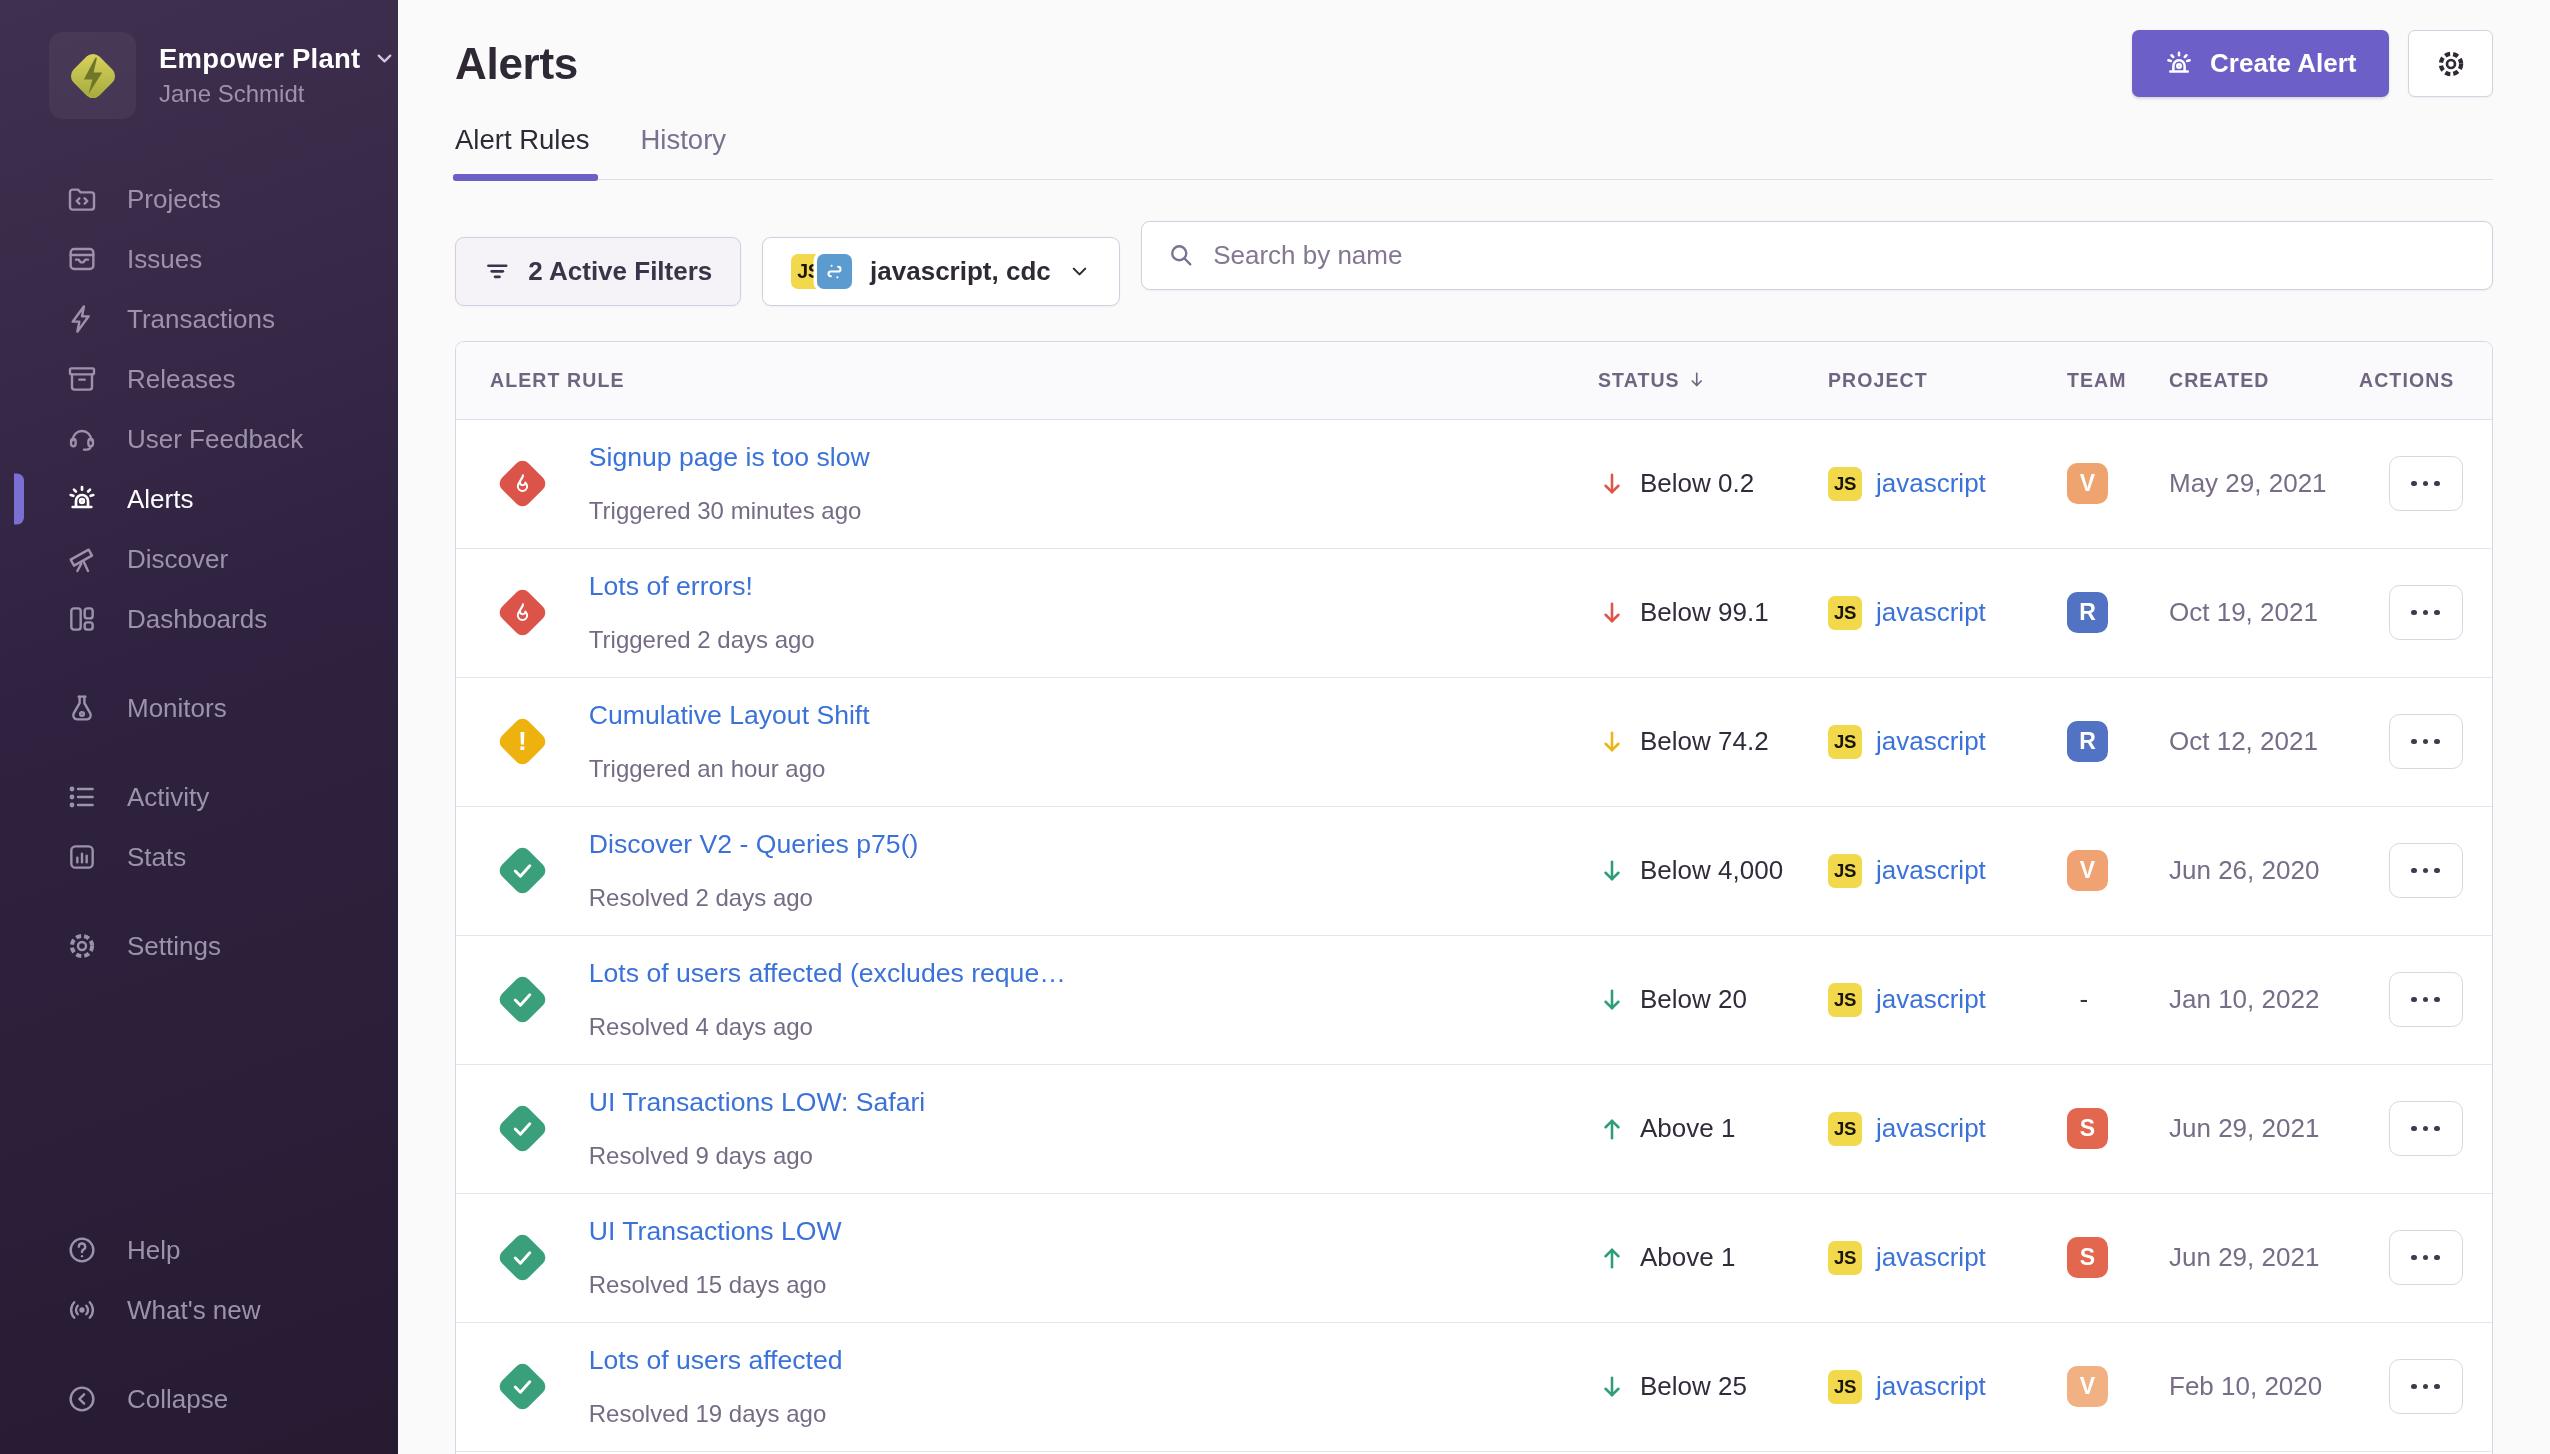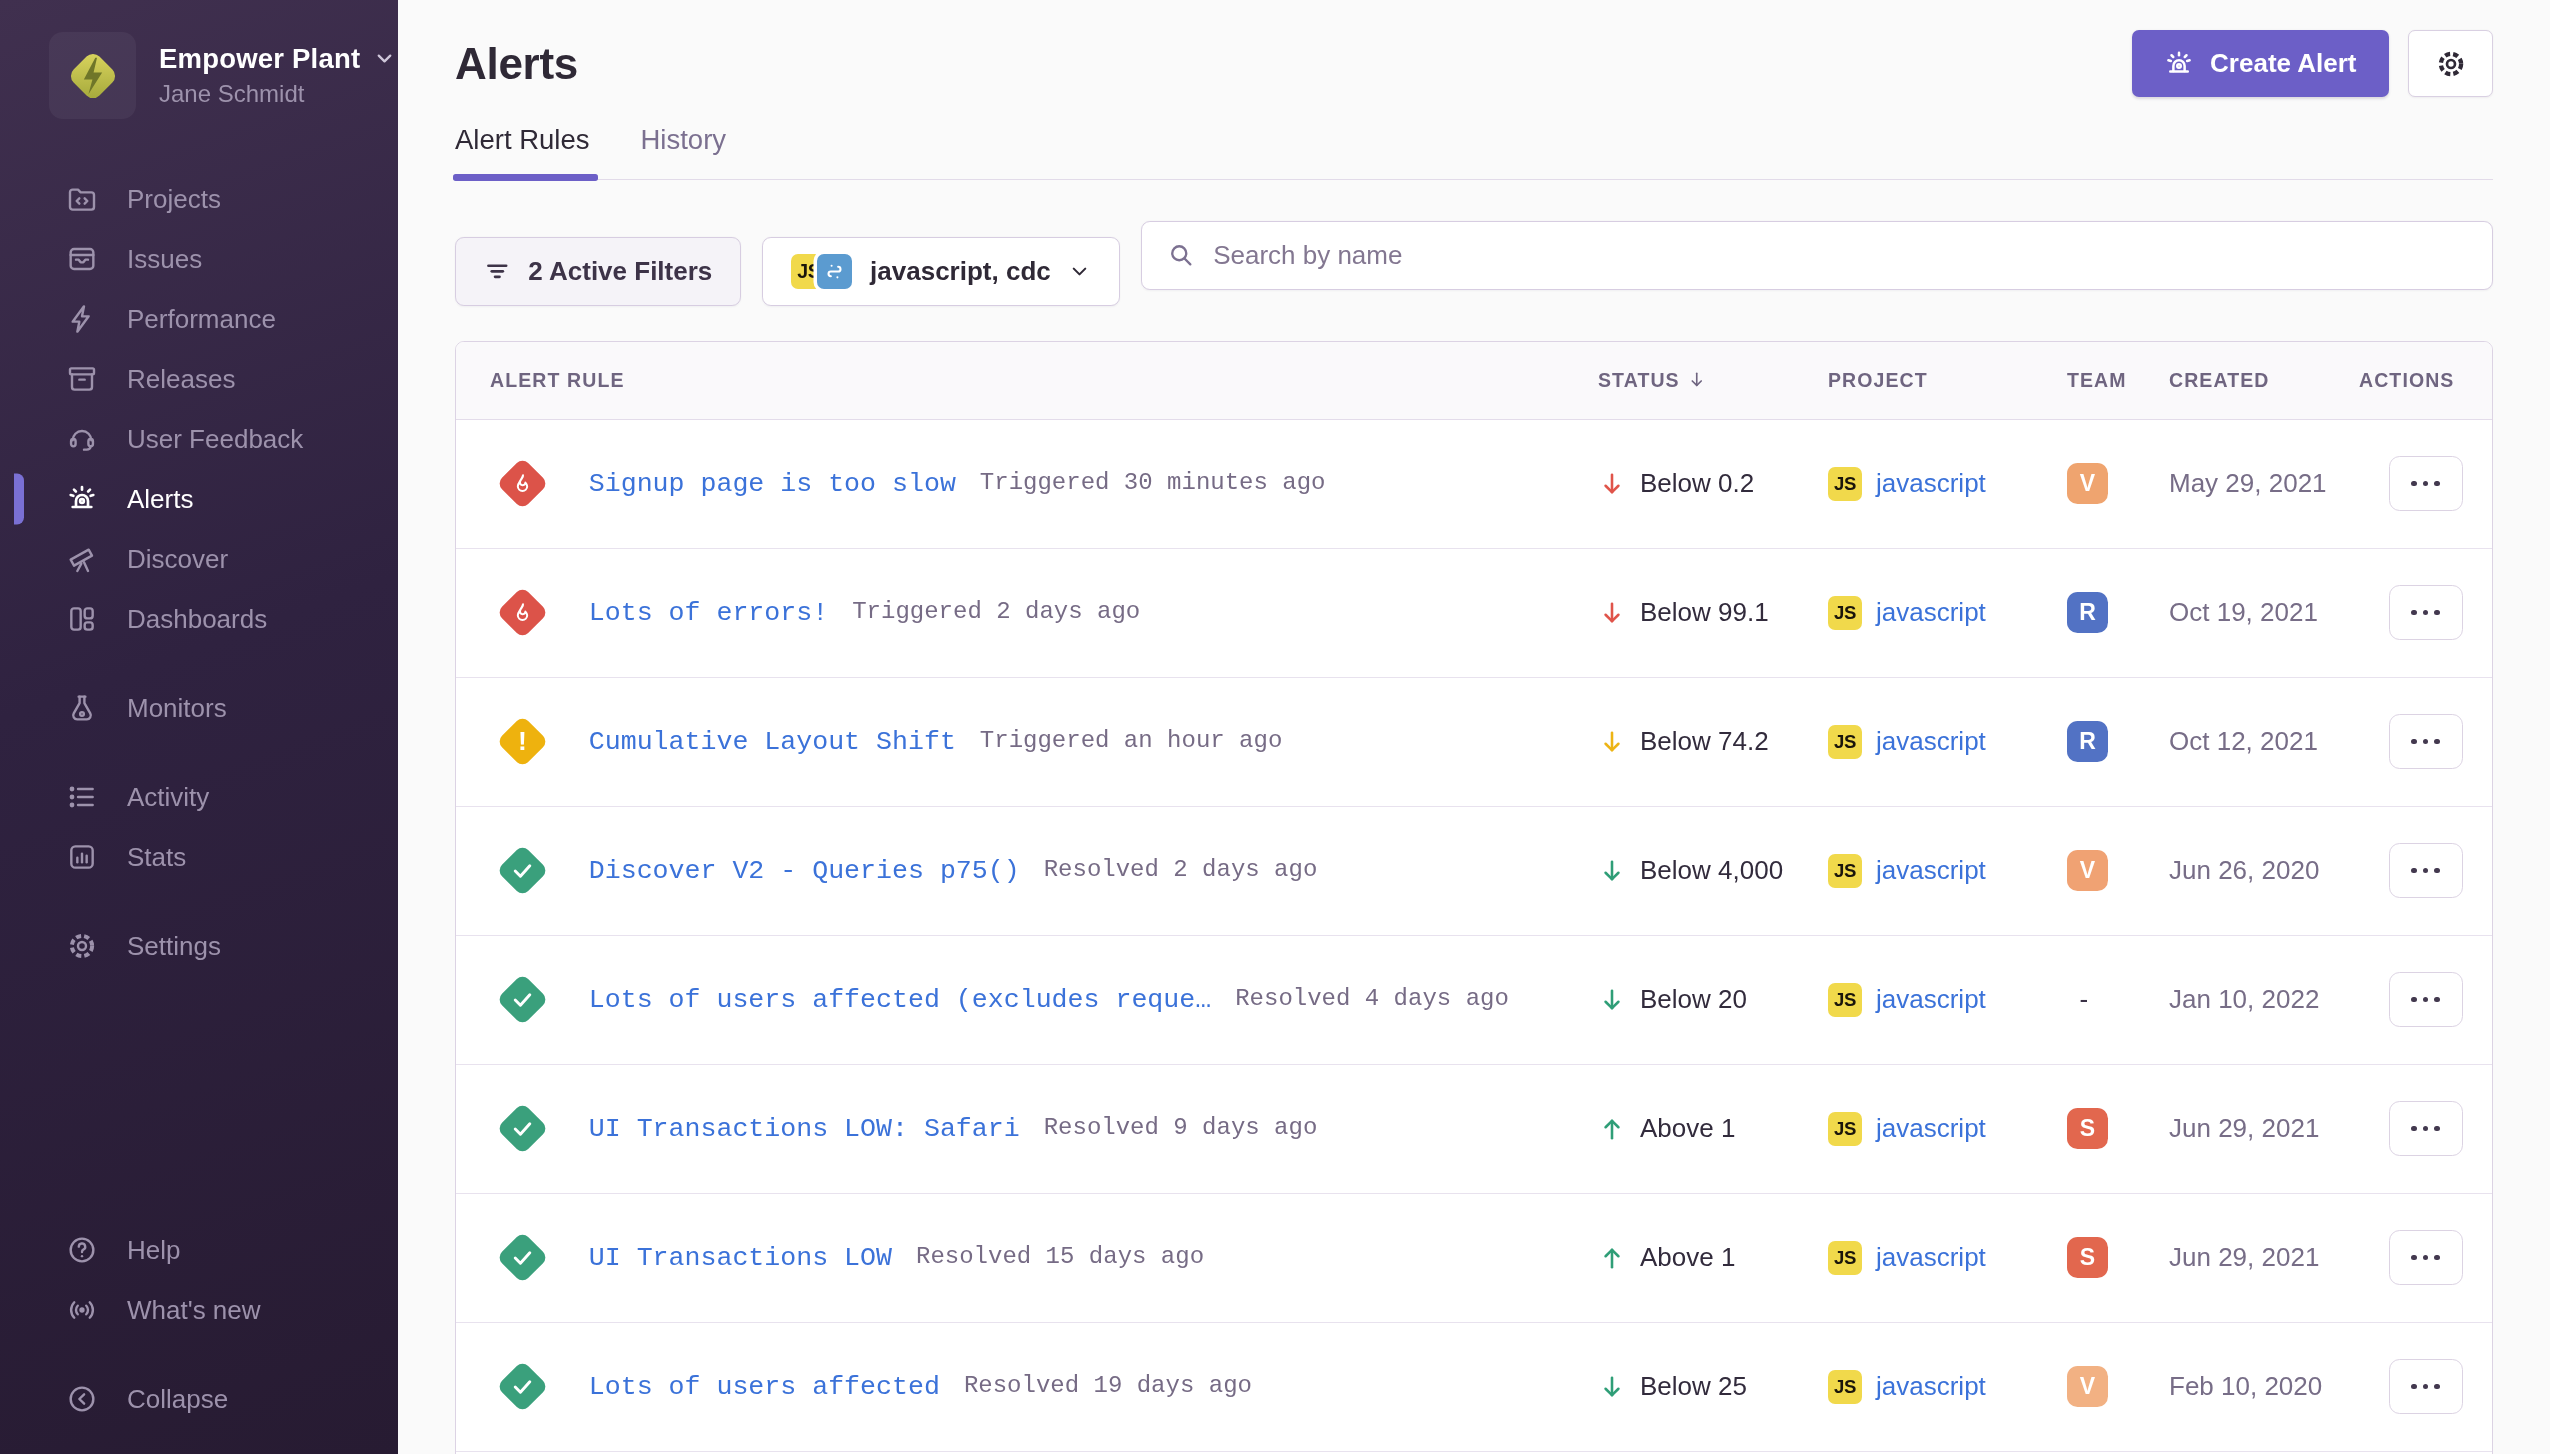--- a/index.html
+++ b/index.html
@@ -55,21 +55,21 @@
   .trow { height:129px; border-bottom:0.9px solid #e8e2ee; background:#fff; }
   .cell-rule { display:flex; align-items:center; gap:39px; padding-left:39px; min-width:0; }
   .diamond { width:37px; height:37px; border-radius:8px; transform:rotate(45deg); display:flex; align-items:center; justify-content:center; flex:0 0 37px; margin:0 8.9px; }
   .sev-critical .diamond { background:#dc5349; }
   .sev-warning  .diamond { background:#eeb20e; }
   .sev-resolved .diamond { background:#3aa07c; }
   .glyph { display:none; transform:rotate(-45deg); color:#fff; align-items:center; justify-content:center; }
   .sev-critical .glyph-fire { display:flex; }
   .sev-warning  .glyph-warn { display:flex; font-size:26.6px; font-weight:800; }
   .sev-resolved .glyph-check{ display:flex; }
-  .rule-text { display:flex; flex-direction:row; gap:24px; min-width:0; padding-right:26.6px;font-family:Liberation Mono, monospace; }
+  .rule-text { display:flex; flex-direction:column; gap:24px; min-width:0; padding-right:26.6px; }
   .rule-name { font-size:26.6px; color:#3b72d9; cursor:pointer; white-space:nowrap; overflow:hidden; text-overflow:ellipsis; }
   .rule-note { font-size:24px; color:#766b85; }
   .cell-status { display:flex; align-items:center; gap:14px; font-size:26px; font-weight:500; color:#322b3c; }
   .dir-up .arrow-svg { transform:rotate(180deg); }
   .cell-project { display:flex; align-items:center; gap:14px; }
   .js-badge.small { width:34px; height:34px; font-size:18.6px; }
   .project-link { font-size:26px; color:#3b72d9; cursor:pointer; }
   .team-badge { width:41px; height:41px; border-radius:10.6px; display:flex; align-items:center; justify-content:center; color:#fff; font-size:23px; font-weight:600; }
   .team-none { font-size:26px; color:#3a3146; padding-left:12.4px; }
   .cell-created { font-size:26px; color:#776d87; }
@@ -129,21 +129,21 @@
           </svg>
       </span>
       <span>Issues</span>
     </div>
     <div class="nav-item">
       <span class="nav-icon">
         <svg width="32" height="32" viewBox="0 0 24 24" fill="none" stroke="currentColor" stroke-width="1.8" stroke-linejoin="round">
             <path d="M13.5 2.5 5 14h5l-1.5 7.5L17 10h-5z"></path>
           </svg>
       </span>
-      <span>Performance</span>
+      <span>Transactions</span>
     </div>
     <div class="nav-item">
       <span class="nav-icon">
         <svg width="32" height="32" viewBox="0 0 24 24" fill="none" stroke="currentColor" stroke-width="1.8" stroke-linecap="round" stroke-linejoin="round">
             <rect x="3" y="4" width="18" height="4.5" rx="1"></rect>
             <path d="M4.5 8.5V18a2 2 0 0 0 2 2h11a2 2 0 0 0 2-2V8.5"></path>
             <line x1="10" y1="12.5" x2="14" y2="12.5"></line>
           </svg>
       </span>
       <span>Releases</span>

